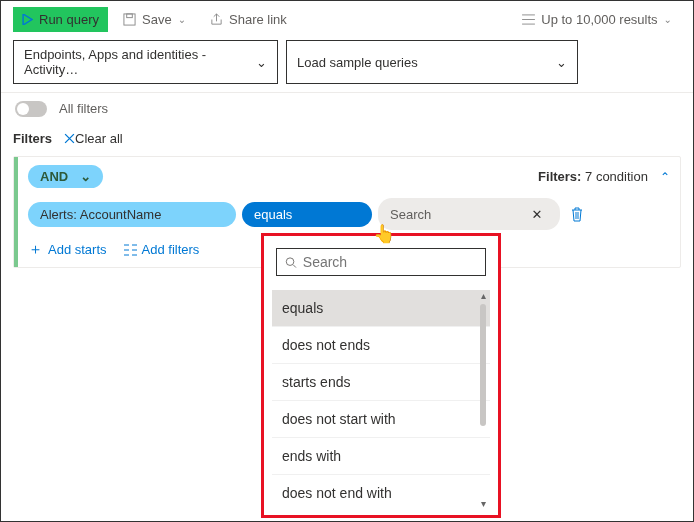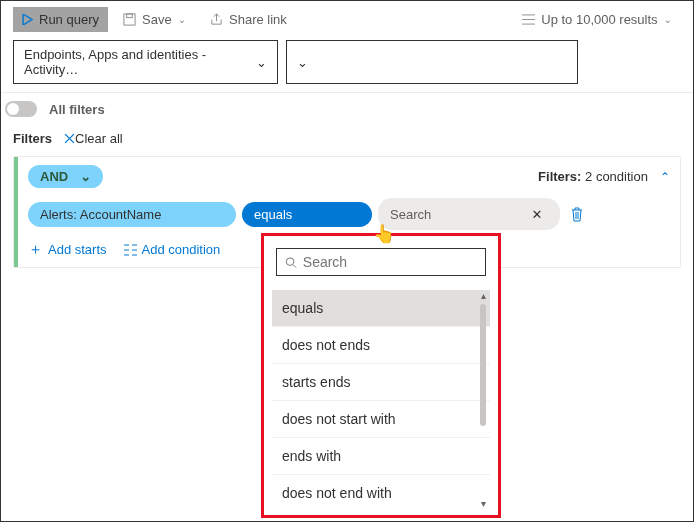--- a/index.html
+++ b/index.html
@@ -1,26 +1,26 @@
 <!DOCTYPE html>
 <html><head>
 <meta charset="utf-8">
 <style>
 * { box-sizing: border-box; margin: 0; padding: 0; font-family: "Segoe UI", Arial, sans-serif; }
 body { width: 694px; height: 522px; border: 1px solid #333; background: #fff; font-size: 13px; color: #323130; position: relative; }
 .toolbar { display: flex; align-items: center; padding: 6px 12px; gap: 6px; }
 .btn { display: inline-flex; align-items: center; gap: 6px; padding: 5px 9px; border: none; background: transparent; cursor: pointer; font-size: 13px; color: #605e5c; }
-.btn.run { background: #a3a3a3; color: #323130; }
+.btn.run { background: #22c55e; color: #323130; }
 .btn .chev { font-size: 10px; color: #888; }
 .spacer { flex: 1; }
 .select-row { display: flex; gap: 8px; padding: 2px 12px 8px; }
 .select-box { border: 1px solid #323130; padding: 6px 10px; display: flex; align-items: center; justify-content: space-between; font-size: 13px; }
 .select-box.left { width: 265px; }
 .select-box.right { width: 292px; }
-.filters-bar { display: flex; align-items: flex-end; gap: 12px; padding: 8px 4px; border-top: 1px solid #edebe9; font-weight: bold; }
+.filters-bar { display: flex; align-items: flex-start; gap: 12px; padding: 8px 14px; border-top: 1px solid #edebe9; }
 .toggle { width: 32px; height: 16px; background: #c8c6c4; border-radius: 8px; position: relative; }
 .toggle::after { content: ""; position: absolute; left: 2px; top: 2px; width: 12px; height: 12px; background: #fff; border-radius: 50%; }
 .filter-header { padding: 6px 12px; display: flex; align-items: center; gap: 12px; font-weight: 600; }
 .clear { color: #323130; font-weight: 400; display: flex; align-items: center; gap: 0; }
 .group { margin: 4px 12px; border: 1px solid #edebe9; border-radius: 2px; }
 .group-inner { border-left: 4px solid #7bc98f; padding: 8px 10px; }
 .and-pill { display: inline-flex; align-items: center; gap: 12px; background: #7dd3fc; border-radius: 12px; padding: 4px 12px; font-weight: 600; color: #2d5939; }
 .group-head { display: flex; align-items: center; justify-content: space-between; }
 .includes { font-size: 13px; }
 .includes b { font-weight: 600; }
@@ -79,20 +79,21 @@
     <span class="chev">⌄</span>
   </button>
 </div>
 
 <div class="select-row">
   <div class="select-box left">
     <span>Endpoints, Apps and identities - Activity…</span>
     <span class="chev">⌄</span>
   </div>
   <div class="select-box right">
+    <span>Load sample queries</span>
     <span class="chev">⌄</span>
   </div>
 </div>
 
 <div class="filters-bar">
   <div class="toggle"></div>
   <span style="color:#605e5c">All filters</span>
 </div>
 
 <div class="filter-header">
@@ -106,21 +107,21 @@
 </div>
 
 <div class="group">
   <div class="group-inner">
     <div class="group-head">
       <div class="and-pill">
         <span>AND</span>
         <span class="chev" style="color:#2d5939">⌄</span>
       </div>
       <div style="display:flex;align-items:center;gap:12px">
-        <span class="includes"><b>Filters:</b> <span>2 condition</span></span>
+        <span class="includes"><b>Filters:</b> <span>7 condition</span></span>
         <span style="color:#0078d4;font-size:12px">⌃</span>
       </div>
     </div>
 
     <div class="row">
       <div class="pill field">
         <span>Alerts: AccountName</span>
       </div>
       <div class="pill op">
         <span>equals</span>
@@ -138,21 +139,21 @@
 
     <div class="addrow">
       <span class="addlink">
         <span style="font-size:15px">＋</span>
         <span>Add starts</span>
       </span>
       <span class="addlink">
         <svg width="14" height="12" viewBox="0 0 14 12">
             <path d="M1 1h5M1 6h5M1 11h5M9 1h5M9 6h5M9 11h5" stroke="#0078d4"></path>
           </svg>
-        <span>Add condition</span>
+        <span>Add filters</span>
       </span>
     </div>
   </div>
 </div>
 
 <div class="dropdown-box">
   <div class="dd-search">
     <svg width="13" height="13" viewBox="0 0 14 14">
         <circle cx="6" cy="6" r="4.5" fill="none" stroke="#605e5c"></circle>
         <path d="M10 10l3 3" stroke="#605e5c"></path>

